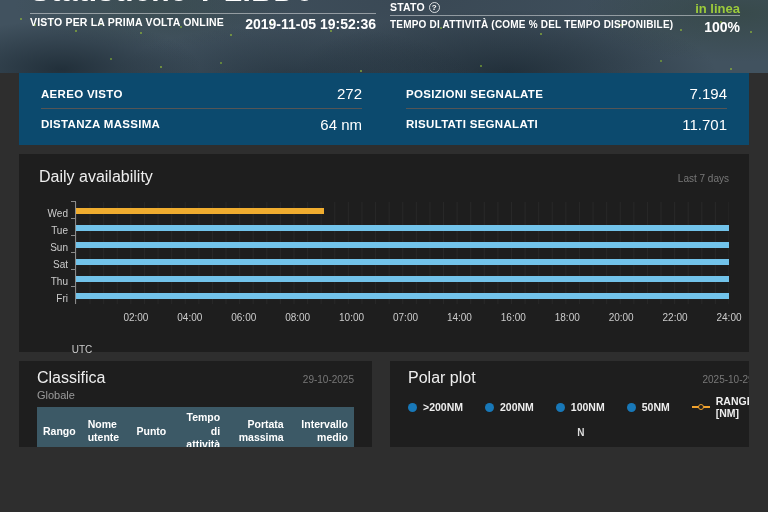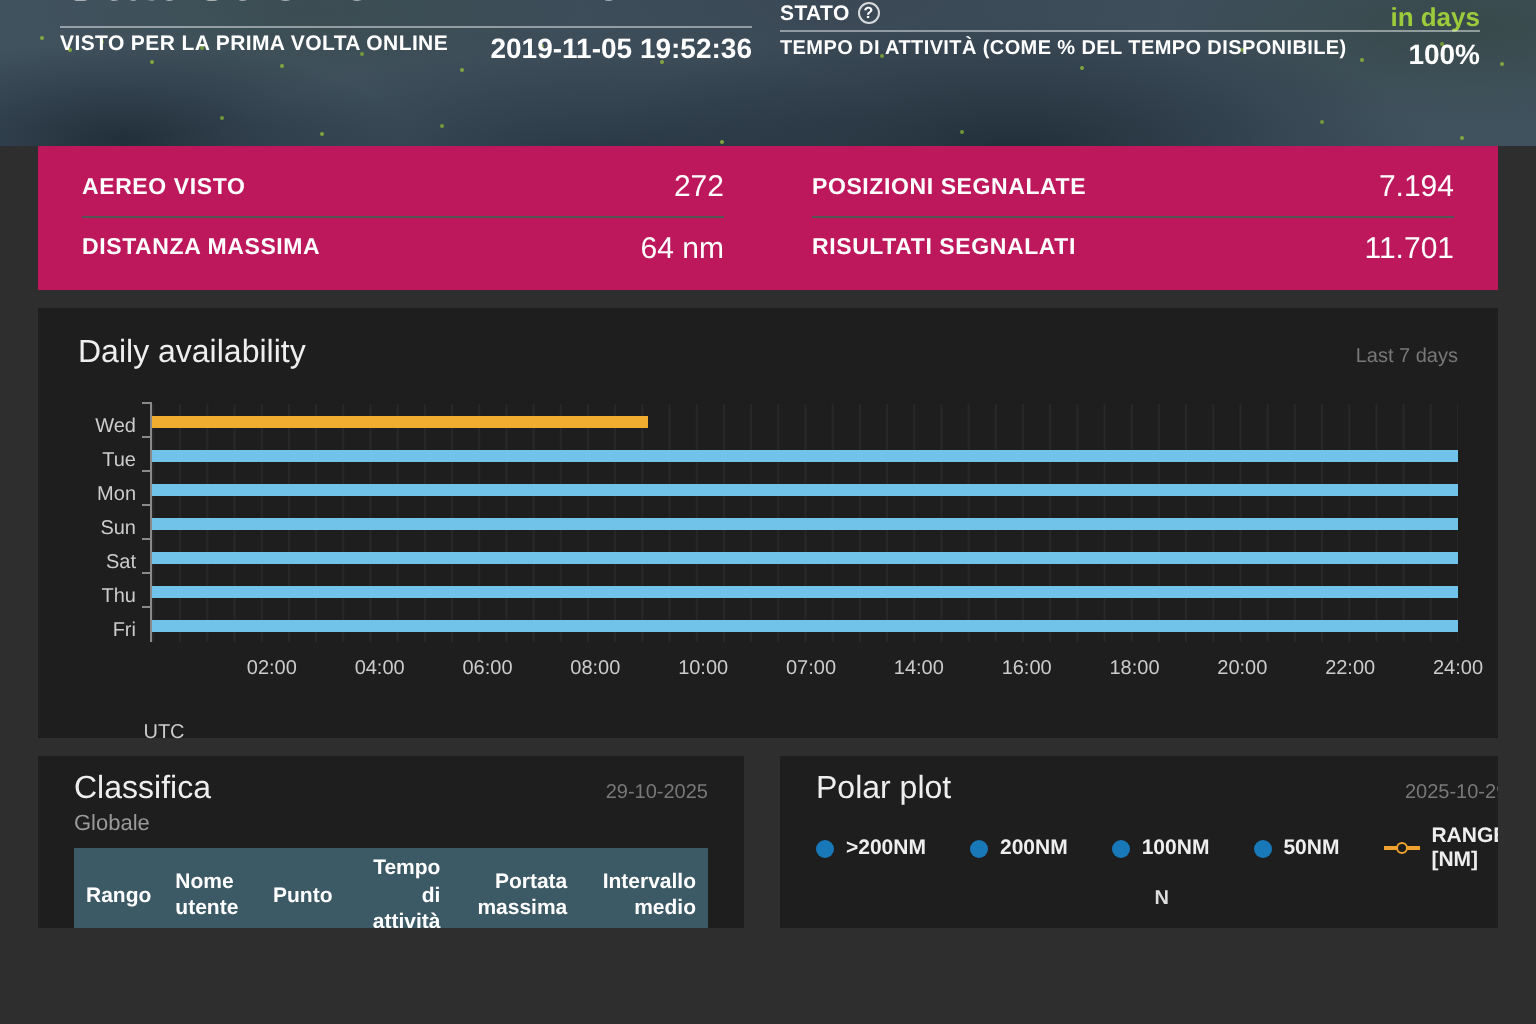--- a/index.html
+++ b/index.html
@@ -45,21 +45,21 @@
   
   .container { padding:0 19px; }
 
   .stats-per-row { display:flex; justify-content:flex-end; align-items:center; gap:14px; margin:32px 0 12px; }
   .stats-per-label { color:#818181; font-size:11px; font-weight:bold; letter-spacing:.4px; }
   .select-box { border:1px solid #7d7d7d; background:#272727; padding:5px 12px; font-size:13px;
     font-weight:bold; display:flex; align-items:center; gap:12px; cursor:pointer; min-width:150px; }
   .chev { color:#bbb; font-size:10px; transform:scaleX(1.4); }
 
   
-  .stats-panel { background:#be185d; display:grid; grid-template-columns:1fr 1fr; column-gap:44px;
+  .stats-panel { background:#0c4a6e; display:grid; grid-template-columns:1fr 1fr; column-gap:44px;
     padding:6px 22px; }
   .stat-row { display:flex; justify-content:space-between; align-items:center; height:30px; }
   .stat-div { border-bottom:1px solid #555; }
   .stat-label { font-size:11.5px; font-weight:bold; letter-spacing:.3px; color:#fff; }
   .stat-value { font-size:15px; color:#fff; }
 
   
   .avail-panel { background:#1e1e1e; margin-top:9px; padding:14px 20px 26px; }
   .panel-head { display:flex; justify-content:space-between; align-items:baseline; }
   .panel-title { font-size:16px; font-weight:400; color:#eee; }
@@ -109,21 +109,21 @@
       <span class="hdr-label">VISTO PER LA PRIMA VOLTA ONLINE</span>
       <span class="hdr-value">2019-11-05 19:52:36</span>
     </div>
   </div>
 
   <div class="hdr-right">
     <div class="hdr-row row1">
       <span class="hdr-label">
         <span>STATO</span><span class="info-icon">?</span>
       </span>
-      <span class="status-online">in days</span>
+      <span class="status-online">in linea</span>
     </div>
     <div class="divider"></div>
     <div class="hdr-row row2">
       <span class="hdr-label" style="font-size:10px;">TEMPO DI ATTIVITÀ (COME % DEL TEMPO DISPONIBILE)</span>
       <span class="hdr-value">100%</span>
     </div>
   </div>
 </div>
 
 <div class="container">
@@ -160,26 +160,20 @@
     <div class="chart-body">
       <div id="avail-rows">
           <div class="chart-row">
             <span class="day-label">Wed</span>
             <div class="track">
               <div class="hbar" style="width: 37.9167%; background: rgb(240, 173, 47);"></div>
             </div>
           </div>
           <div class="chart-row">
             <span class="day-label">Tue</span>
-            <div class="track">
-              <div class="hbar" style="width: 100%; background: rgb(114, 195, 234);"></div>
-            </div>
-          </div>
-          <div class="chart-row">
-            <span class="day-label">Mon</span>
             <div class="track">
               <div class="hbar" style="width: 100%; background: rgb(114, 195, 234);"></div>
             </div>
           </div>
           <div class="chart-row">
             <span class="day-label">Sun</span>
             <div class="track">
               <div class="hbar" style="width: 100%; background: rgb(114, 195, 234);"></div>
             </div>
           </div>

